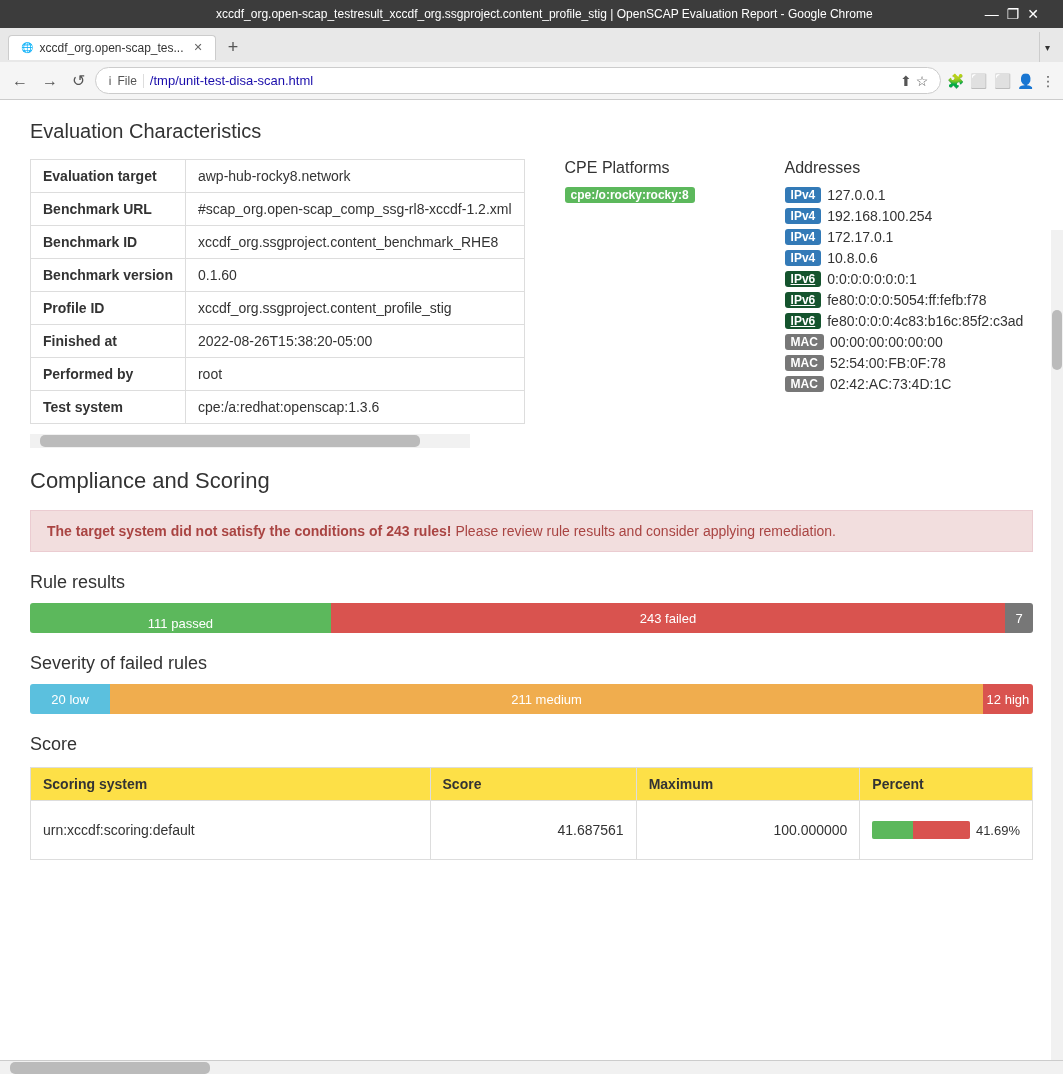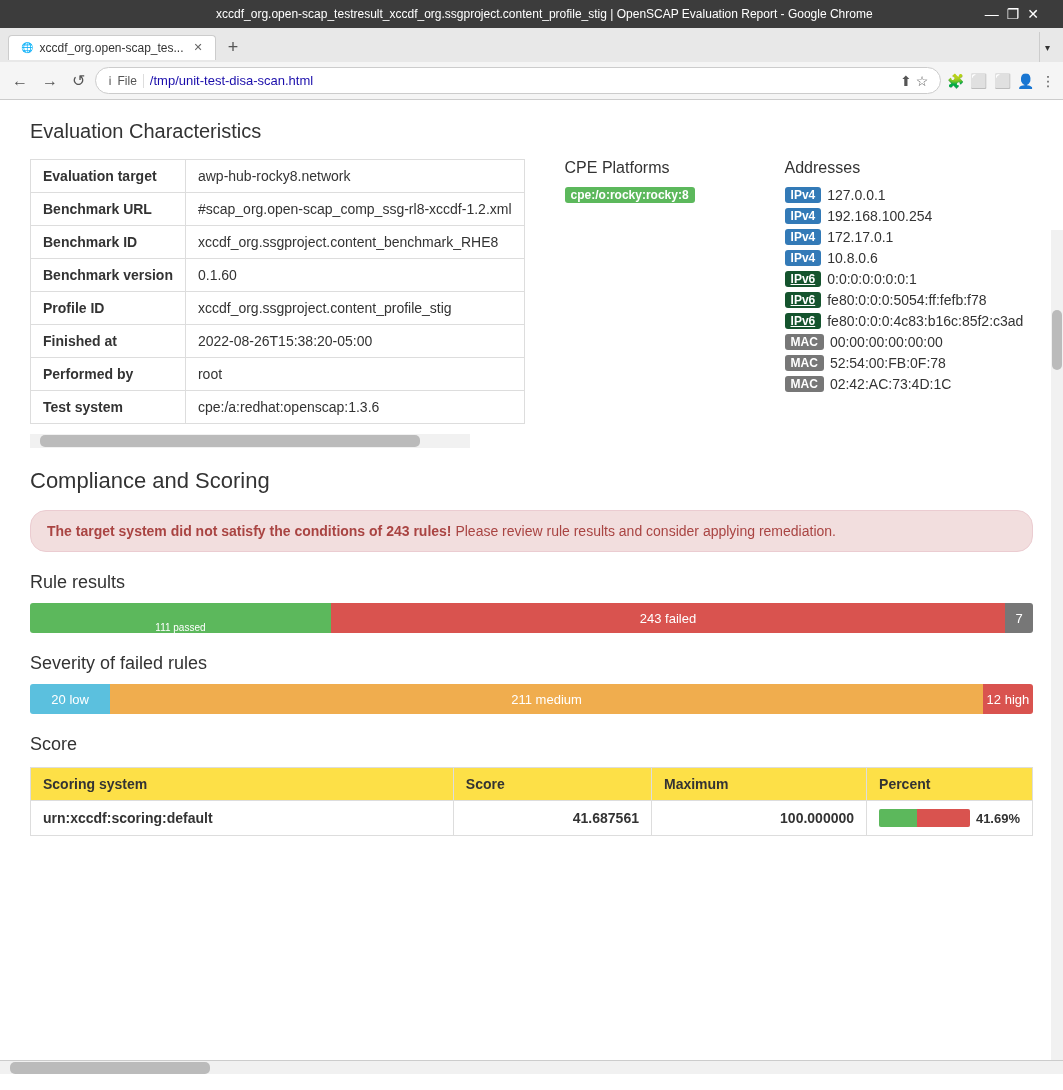--- a/index.html
+++ b/index.html
@@ -154,21 +154,21 @@
     h2.compliance-title {
       font-size: 22px;
       font-weight: normal;
       color: #333;
       margin-bottom: 16px;
     }
 
     .alert-danger {
       background: #f2dede;
       border: 1px solid #ebccd1;
-      border-radius: 16px;
+      border-radius: 0;
       padding: 12px 16px;
       margin-bottom: 20px;
       color: #a94442;
     }
     .alert-danger strong { color: #a94442; }
 
     h3.subsection-title {
       font-size: 18px;
       font-weight: normal;
       margin-bottom: 10px;
@@ -178,26 +178,26 @@
     .rule-results-bar {
       display: flex;
       height: 30px;
       border-radius: 3px;
       overflow: hidden;
       margin-bottom: 20px;
     }
     .bar-passed {
       background: #5cb85c;
       display: flex;
-      align-items: flex-end;
-      justify-content: center;
-      color: #fff;
-      font-size: 10px;
-      white-space: nowrap;
-      padding: 0 8px;
+      align-items: flex-start;
+      justify-content: center;
+      color: #fff;
+      font-size: 13px;
+      white-space: nowrap;
+      padding: 13px 8px;
     }
     .bar-failed {
       background: #d9534f;
       display: flex;
       align-items: center;
       justify-content: center;
       color: #fff;
       font-size: 13px;
       flex: 1;
       white-space: nowrap;
@@ -269,22 +269,21 @@
     }
     .score-table th {
       background: #fde047;
       border: 1px solid #ddd;
       padding: 8px 12px;
       text-align: left;
       font-weight: bold;
     }
     .score-table td {
       border: 1px solid #ddd;
-      padding: 8px 12px;
-      font-weight: bold;
+      padding: 20px 12px;
     }
     .score-table td.num { text-align: right; }
 
     
     .percent-bar-wrap {
       display: flex;
       align-items: center;
       gap: 6px;
     }
     .percent-bar-bg {

